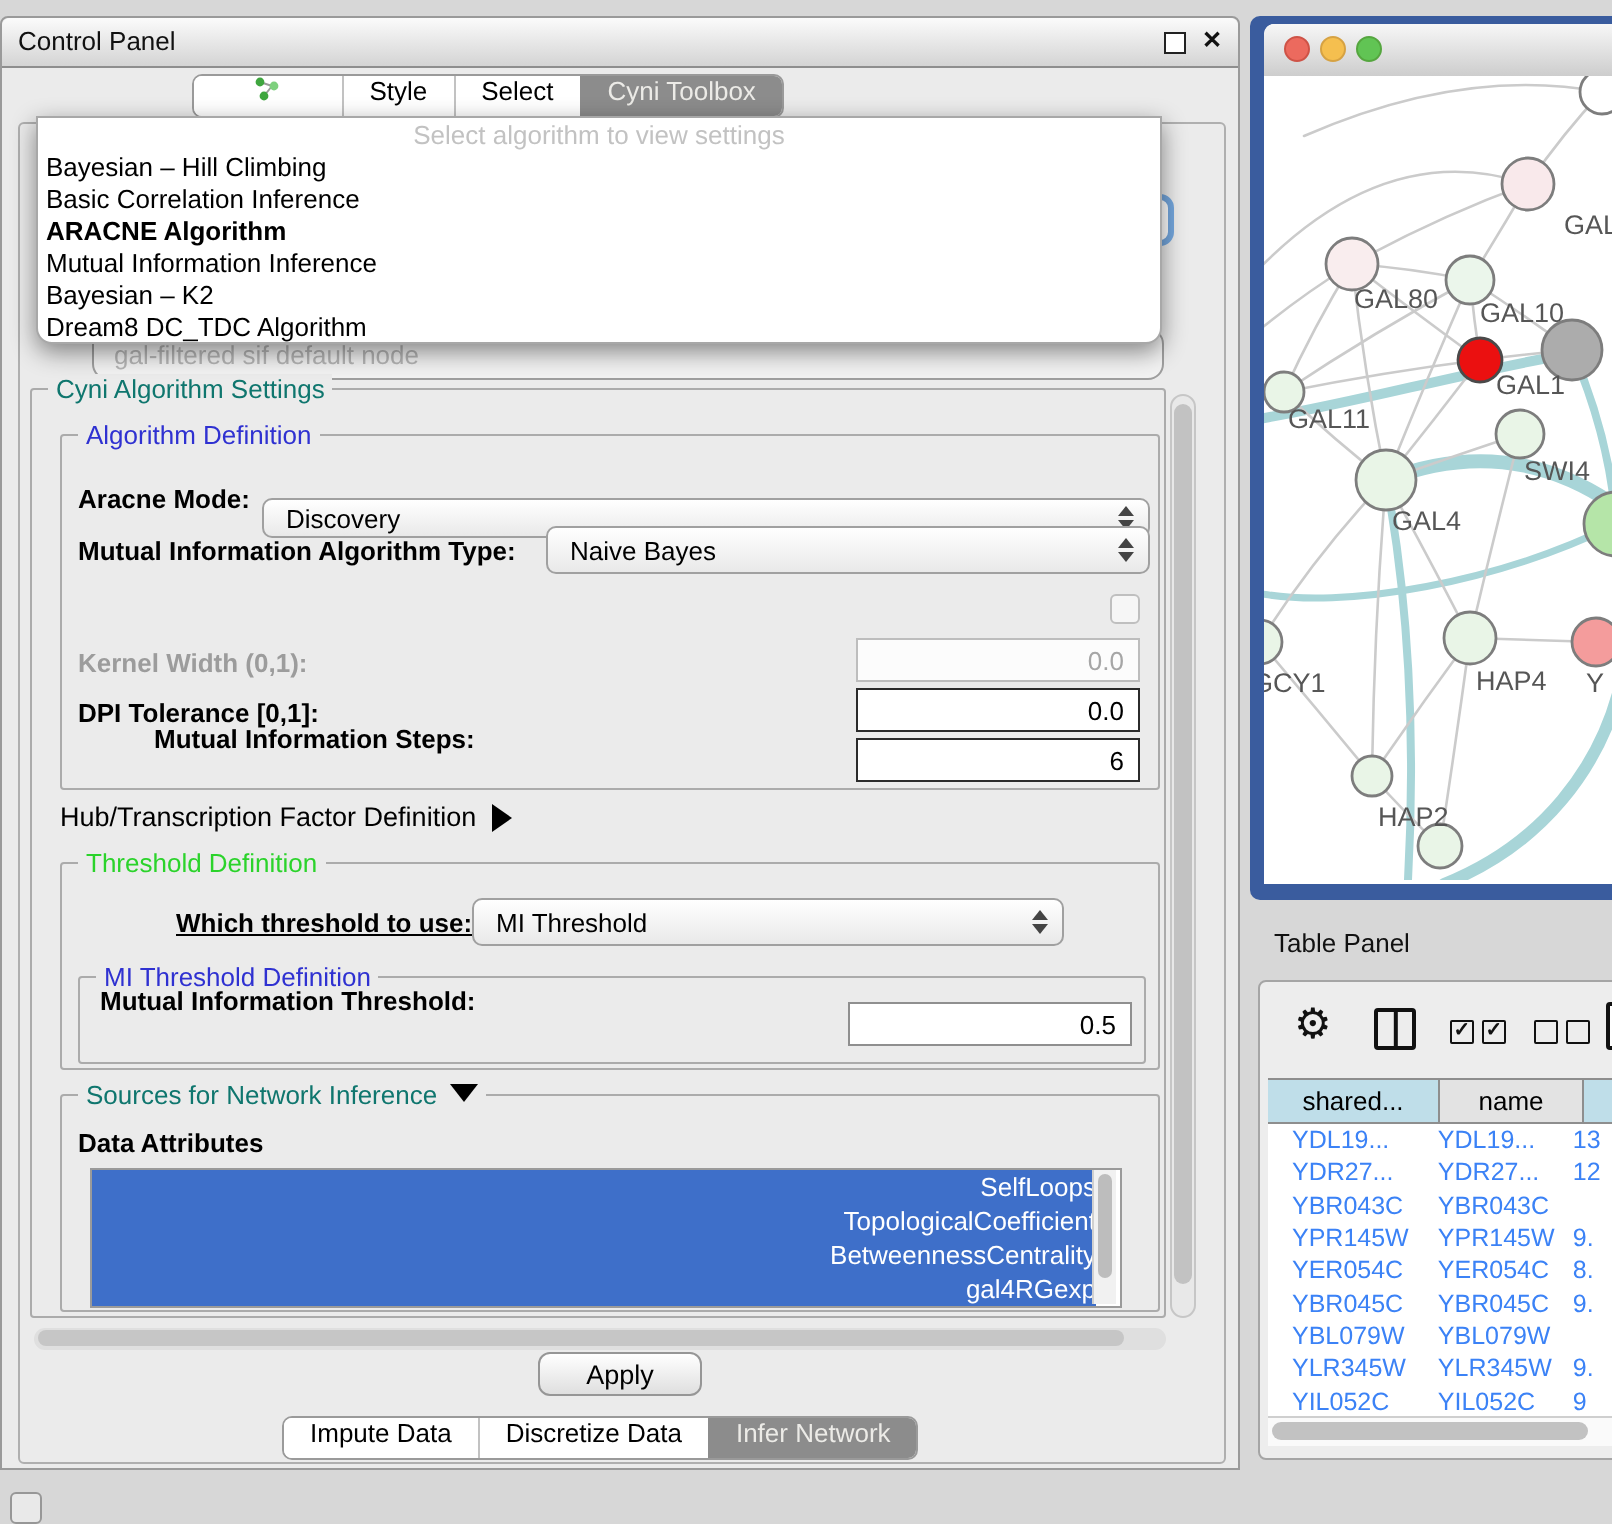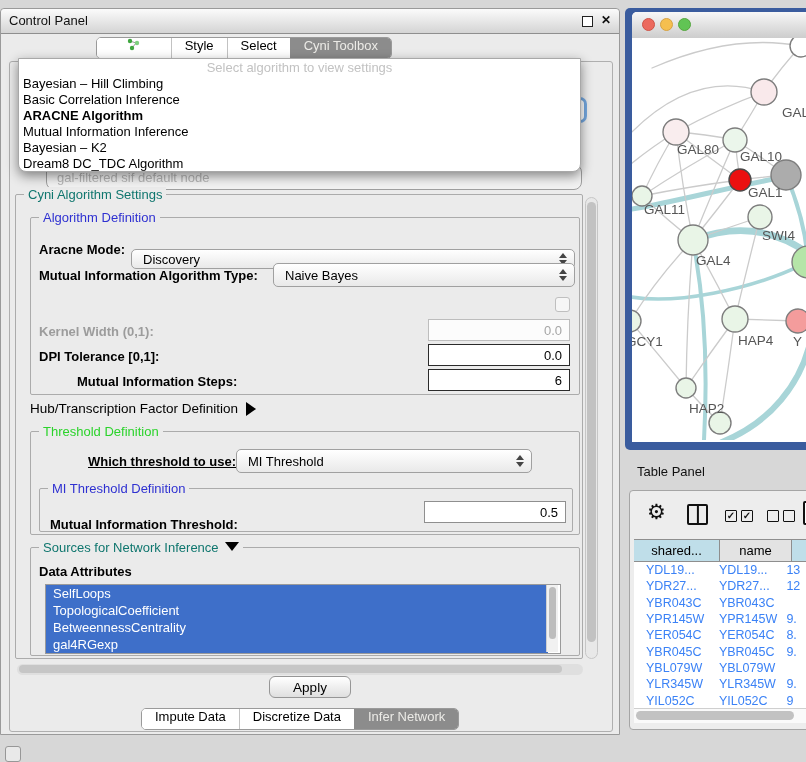--- a/index.html
+++ b/index.html
@@ -182,21 +182,21 @@
         <div class="abs flabel dis" style="left:8px;top:106px;">Kernel Width (0,1):</div>
         <div class="abs tinput dis" style="left:397px;top:101px;width:142px;height:22px;">
           <span>0.0</span>
         </div>
 
         <div class="abs flabel" style="left:8px;top:131px;">DPI Tolerance [0,1]:</div>
         <div class="abs tinput" style="left:397px;top:126px;width:142px;height:22px;">
           <span>0.0</span>
         </div>
 
-        <div class="abs flabel" style="left:8px;top:156px;padding-left:38px;">Mutual Information Steps:</div>
+        <div class="abs flabel" style="left:8px;top:144px;padding-left:38px;">Mutual Information Steps:</div>
         <div class="abs tinput" style="left:397px;top:151px;width:142px;height:22px;">
           <span>6</span>
         </div>
       </div>
 
       <div class="abs" style="left:14px;top:206px;font-size:13.5px;color:#000;">
         <span>Hub/Transcription Factor Definition</span><span class="tri-right"></span>
       </div>
 
       <div class="abs group" style="left:14px;top:236px;width:550px;height:104px;">
@@ -206,28 +206,28 @@
         <div class="abs combo" style="left:205px;top:17px;width:296px;height:24px;">
           <span>MI Threshold</span>
           <span class="spin">
               <i class="tri-up"></i>
               <i class="tri-dn"></i>
             </span>
         </div>
 
         <div class="abs group" style="left:8px;top:56px;width:534px;height:44px;">
           <span class="legend blue">MI Threshold Definition</span>
-          <div class="abs flabel" style="left:10px;top:28px;">Mutual Information Threshold:</div>
+          <div class="abs flabel" style="left:10px;top:4px;">Mutual Information Threshold:</div>
           <div class="abs tinput" style="left:384px;top:12px;width:142px;height:22px;border-width:1px;border-color:#8F8F8F;">
             <span>0.5</span>
           </div>
         </div>
       </div>
 
-      <div class="abs group" style="left:14px;top:352px;width:550px;height:109px;">
+      <div class="abs group" style="left:14px;top:352px;width:550px;height:109px;text-align:right;">
         <span class="legend"><span>Sources for Network Inference</span><span class="tri-down"></span></span>
         <div class="abs flabel" style="left:8px;top:16px;">Data Attributes</div>
         <div class="abs attr-list" style="left:14px;top:36px;width:516px;height:70px;" id="attr-list">
             <div class="attr-item">SelfLoops</div>
             <div class="attr-item">TopologicalCoefficient</div>
             <div class="attr-item">BetweennessCentrality</div>
             <div class="attr-item">gal4RGexp</div>
           </div>
         <div class="list-vsb" style="position:absolute;top:37px;right:21px;bottom:3px;">
             <span class="thumb" style="position:absolute;top:2px;left:1.5px;width:7px;height:52px;background:#BDBDBD;border-radius:4px;"></span>

